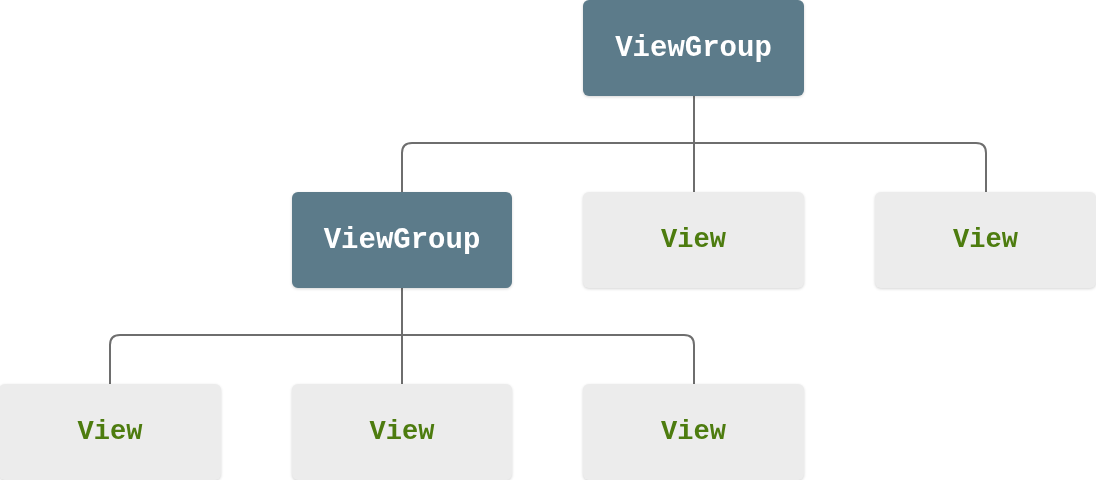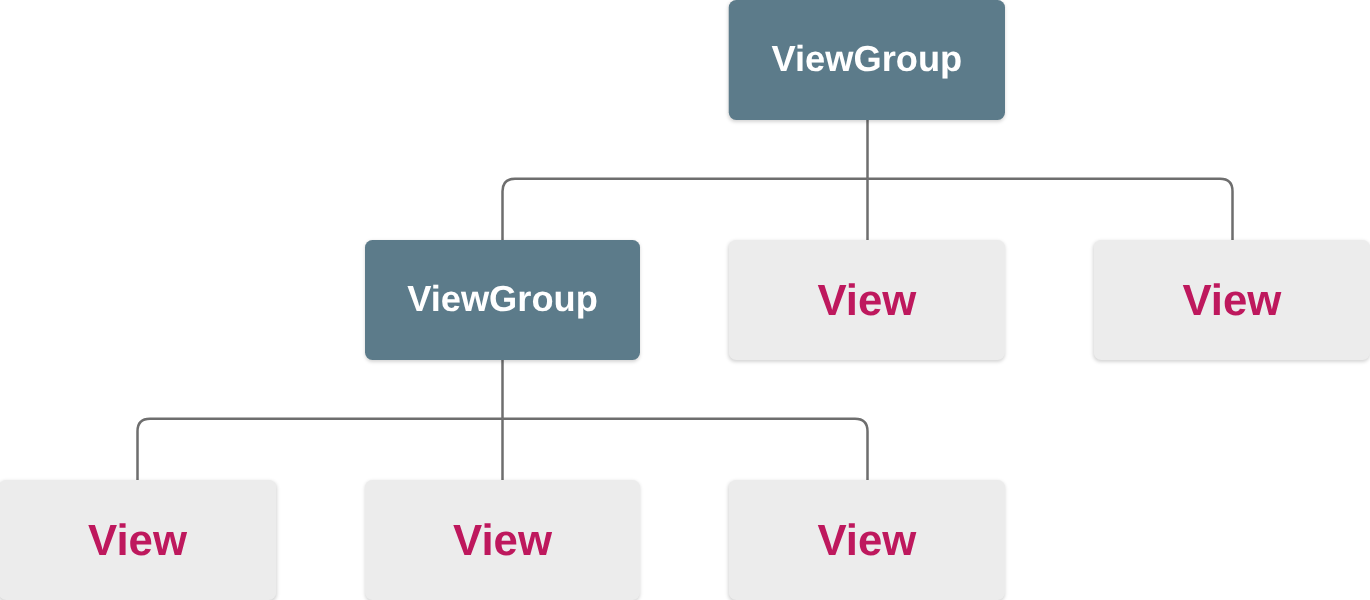--- a/index.html
+++ b/index.html
@@ -28,39 +28,40 @@
   }
   .node {
     position: absolute;
     box-sizing: border-box;
     border-radius: 6px;
     display: flex;
     align-items: center;
     justify-content: center;
     text-align: center;
     box-shadow: 0 1px 3px rgba(0,0,0,0.17);
+    font-family: Liberation Mono, monospace;
   }
   .node-label {
     font-weight: bold;
     line-height: 1;
     white-space: nowrap;
   }
   .node.viewgroup {
     background: #5C7B8A;
   }
   .node.viewgroup .node-label {
     color: #ffffff;
     font-size: 29px;
   }
   .node.view {
     background: #ECECEC;
   }
   .node.view .node-label {
-    color: #be185d;
-    font-size: 35px;
+    color: #4d7c0f;
+    font-size: 27px;
   }
 </style>
 </head>
 <body>
 
 <div id="diagram-root">
 
   <svg id="connector-layer" viewBox="0 0 1096 480" width="1096" height="480" xmlns="http://www.w3.org/2000/svg">
 
     <g fill="none" stroke="#6E6E6E" stroke-width="2" stroke-linecap="butt">

